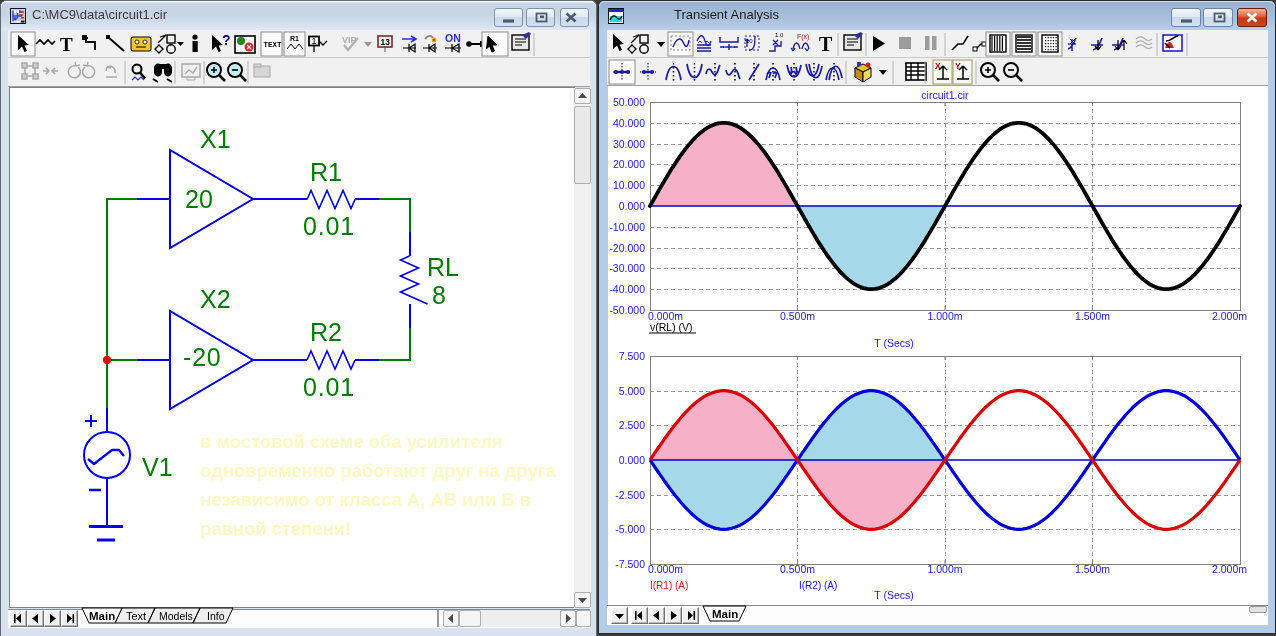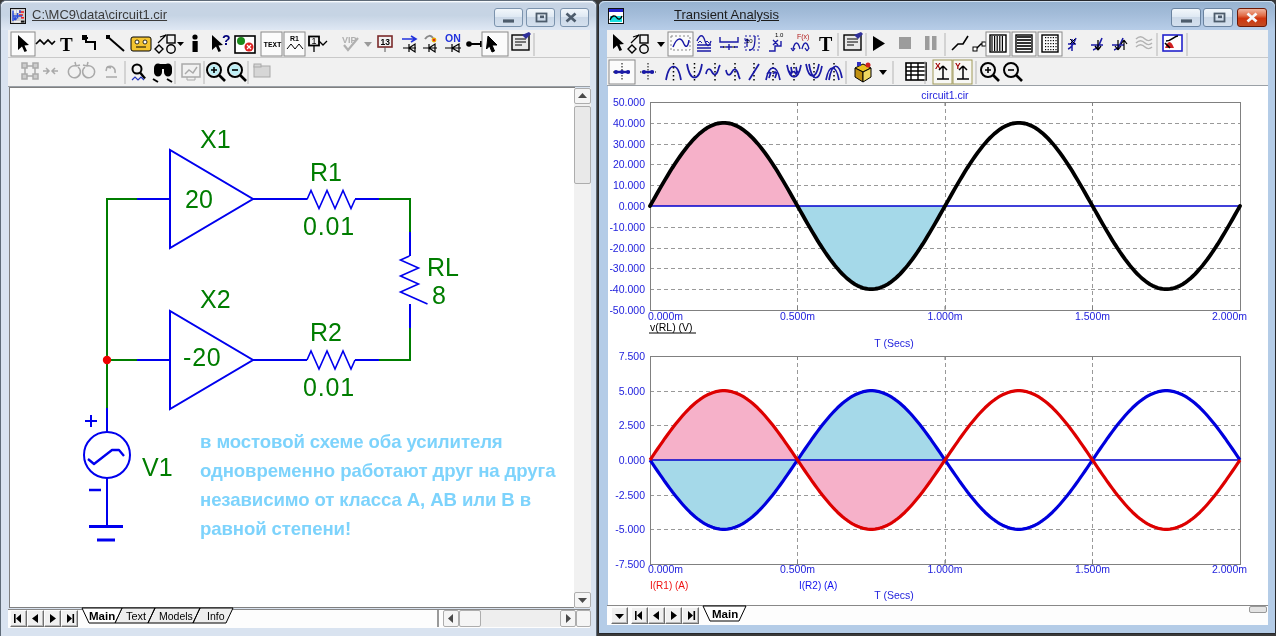--- a/index.html
+++ b/index.html
@@ -1,21 +1,21 @@
 <!DOCTYPE html>
 <html><head><meta charset="utf-8"><style>
 *{margin:0;padding:0;box-sizing:border-box;}
 html,body{width:1276px;height:636px;overflow:hidden;background:#3a3a3a;font-family:"Liberation Sans",sans-serif;}
 .abs{position:absolute;}
 svg.abs,svg{position:absolute;overflow:visible;}
 .pl{font:10.5px "Liberation Sans",sans-serif;fill:#2222dd;}
 .cl{font:10px "Liberation Sans",sans-serif;}
 .bl{font:10.5px "Liberation Sans",sans-serif;fill:#000;}
 .gl{font:25px "Liberation Sans",sans-serif;fill:#007d00;}
-.ttxt{position:absolute;top:7px;font-size:13px;color:#3b3b3b;white-space:pre;text-decoration:underline;}
+.ttxt{position:absolute;top:7px;font-size:13px;color:#3b3b3b;white-space:pre;}
 .wbtn{position:absolute;top:8px;width:29px;height:19px;border:1px solid #7b93ad;border-radius:3px;background:linear-gradient(180deg,#f2f7fb 0%,#dfe9f3 45%,#ccd9e8 50%,#d4e0ee 100%);}
 .sb{position:absolute;background:#f1f1f1;}
 .sbtn{position:absolute;background:#f5f5f5;border:1px solid #adadad;border-radius:2px;}
 .navb{position:absolute;width:17px;height:17px;background:#f0f0f0;border-top:1px solid #fdfdfd;border-left:1px solid #fdfdfd;border-right:1.5px solid #707070;border-bottom:1.5px solid #707070;box-shadow:inset -1px -1px 0 #b8b8b8;}
 .C{stroke:#1a1aa6;stroke-width:1.7;fill:none;}
 </style></head><body>
 <div class="abs" style="left:0;top:0;width:597px;height:636px;background:#d9e3f0;border:1px solid #5f6b78;border-bottom:none;border-radius:6px 6px 0 0;">
     <div class="abs" style="left:0;top:0;right:0;height:29px;border-radius:6px 6px 0 0;background:linear-gradient(180deg,#f3f8fc 0%,#c7d4e4 9%,#c6d4e4 50%,#d4dfed 78%,#dfe8f4 100%);box-shadow:inset 0 1px 0 #f8fbfe;"></div>
   </div>
 <svg class="abs" style="left:10px;top:8px;" width="16" height="16" viewBox="0 0 16 16">
@@ -175,21 +175,21 @@
     <text x="310" y="181" class="gl" letter-spacing="0">R1</text>
     <text x="303" y="235" class="gl" letter-spacing="0.8">0.01</text>
     <text x="427" y="276" class="gl" letter-spacing="0">RL</text>
     <text x="432" y="304" class="gl" letter-spacing="0">8</text>
     <text x="200" y="308" class="gl" letter-spacing="0">X2</text>
     <text x="183" y="366" class="gl" letter-spacing="0.8">-20</text>
     <text x="310" y="341" class="gl" letter-spacing="0">R2</text>
     <text x="303" y="396" class="gl" letter-spacing="0.8">0.01</text>
     <text x="142" y="476" class="gl" letter-spacing="0">V1</text>
   </svg>
-<div class="abs" style="left:200px;top:427px;width:400px;font-weight:bold;font-size:18.6px;line-height:29px;color:#7dd3fc;letter-spacing:-0.1px;">в мостовой схеме оба усилителя<br>одновременно работают друг на друга<br>независимо от класса А, АВ или В в<br>равной степени!</div>
+<div class="abs" style="left:200px;top:427px;width:400px;font-weight:bold;font-size:18.6px;line-height:29px;color:#fef9c3;letter-spacing:-0.1px;">в мостовой схеме оба усилителя<br>одновременно работают друг на друга<br>независимо от класса А, АВ или В в<br>равной степени!</div>
 <div class="sb" style="left:574px;top:88px;width:17px;height:520px;"></div>
 <div class="sbtn" style="left:574px;top:88px;width:17px;height:16px;"></div>
 <svg class="abs" style="left:574px;top:88px;" width="17" height="16">
     <path d="M4,10 l4.5,-5 l4.5,5 Z" fill="#4a4a4a"></path>
   </svg>
 <div class="sbtn" style="left:574px;top:106px;width:17px;height:78px;background:#e9e9e9;"></div>
 <div class="sbtn" style="left:574px;top:592px;width:17px;height:16px;"></div>
 <svg class="abs" style="left:574px;top:592px;" width="17" height="16">
     <path d="M4,6 l4.5,5 l4.5,-5 Z" fill="#4a4a4a"></path>
   </svg>

